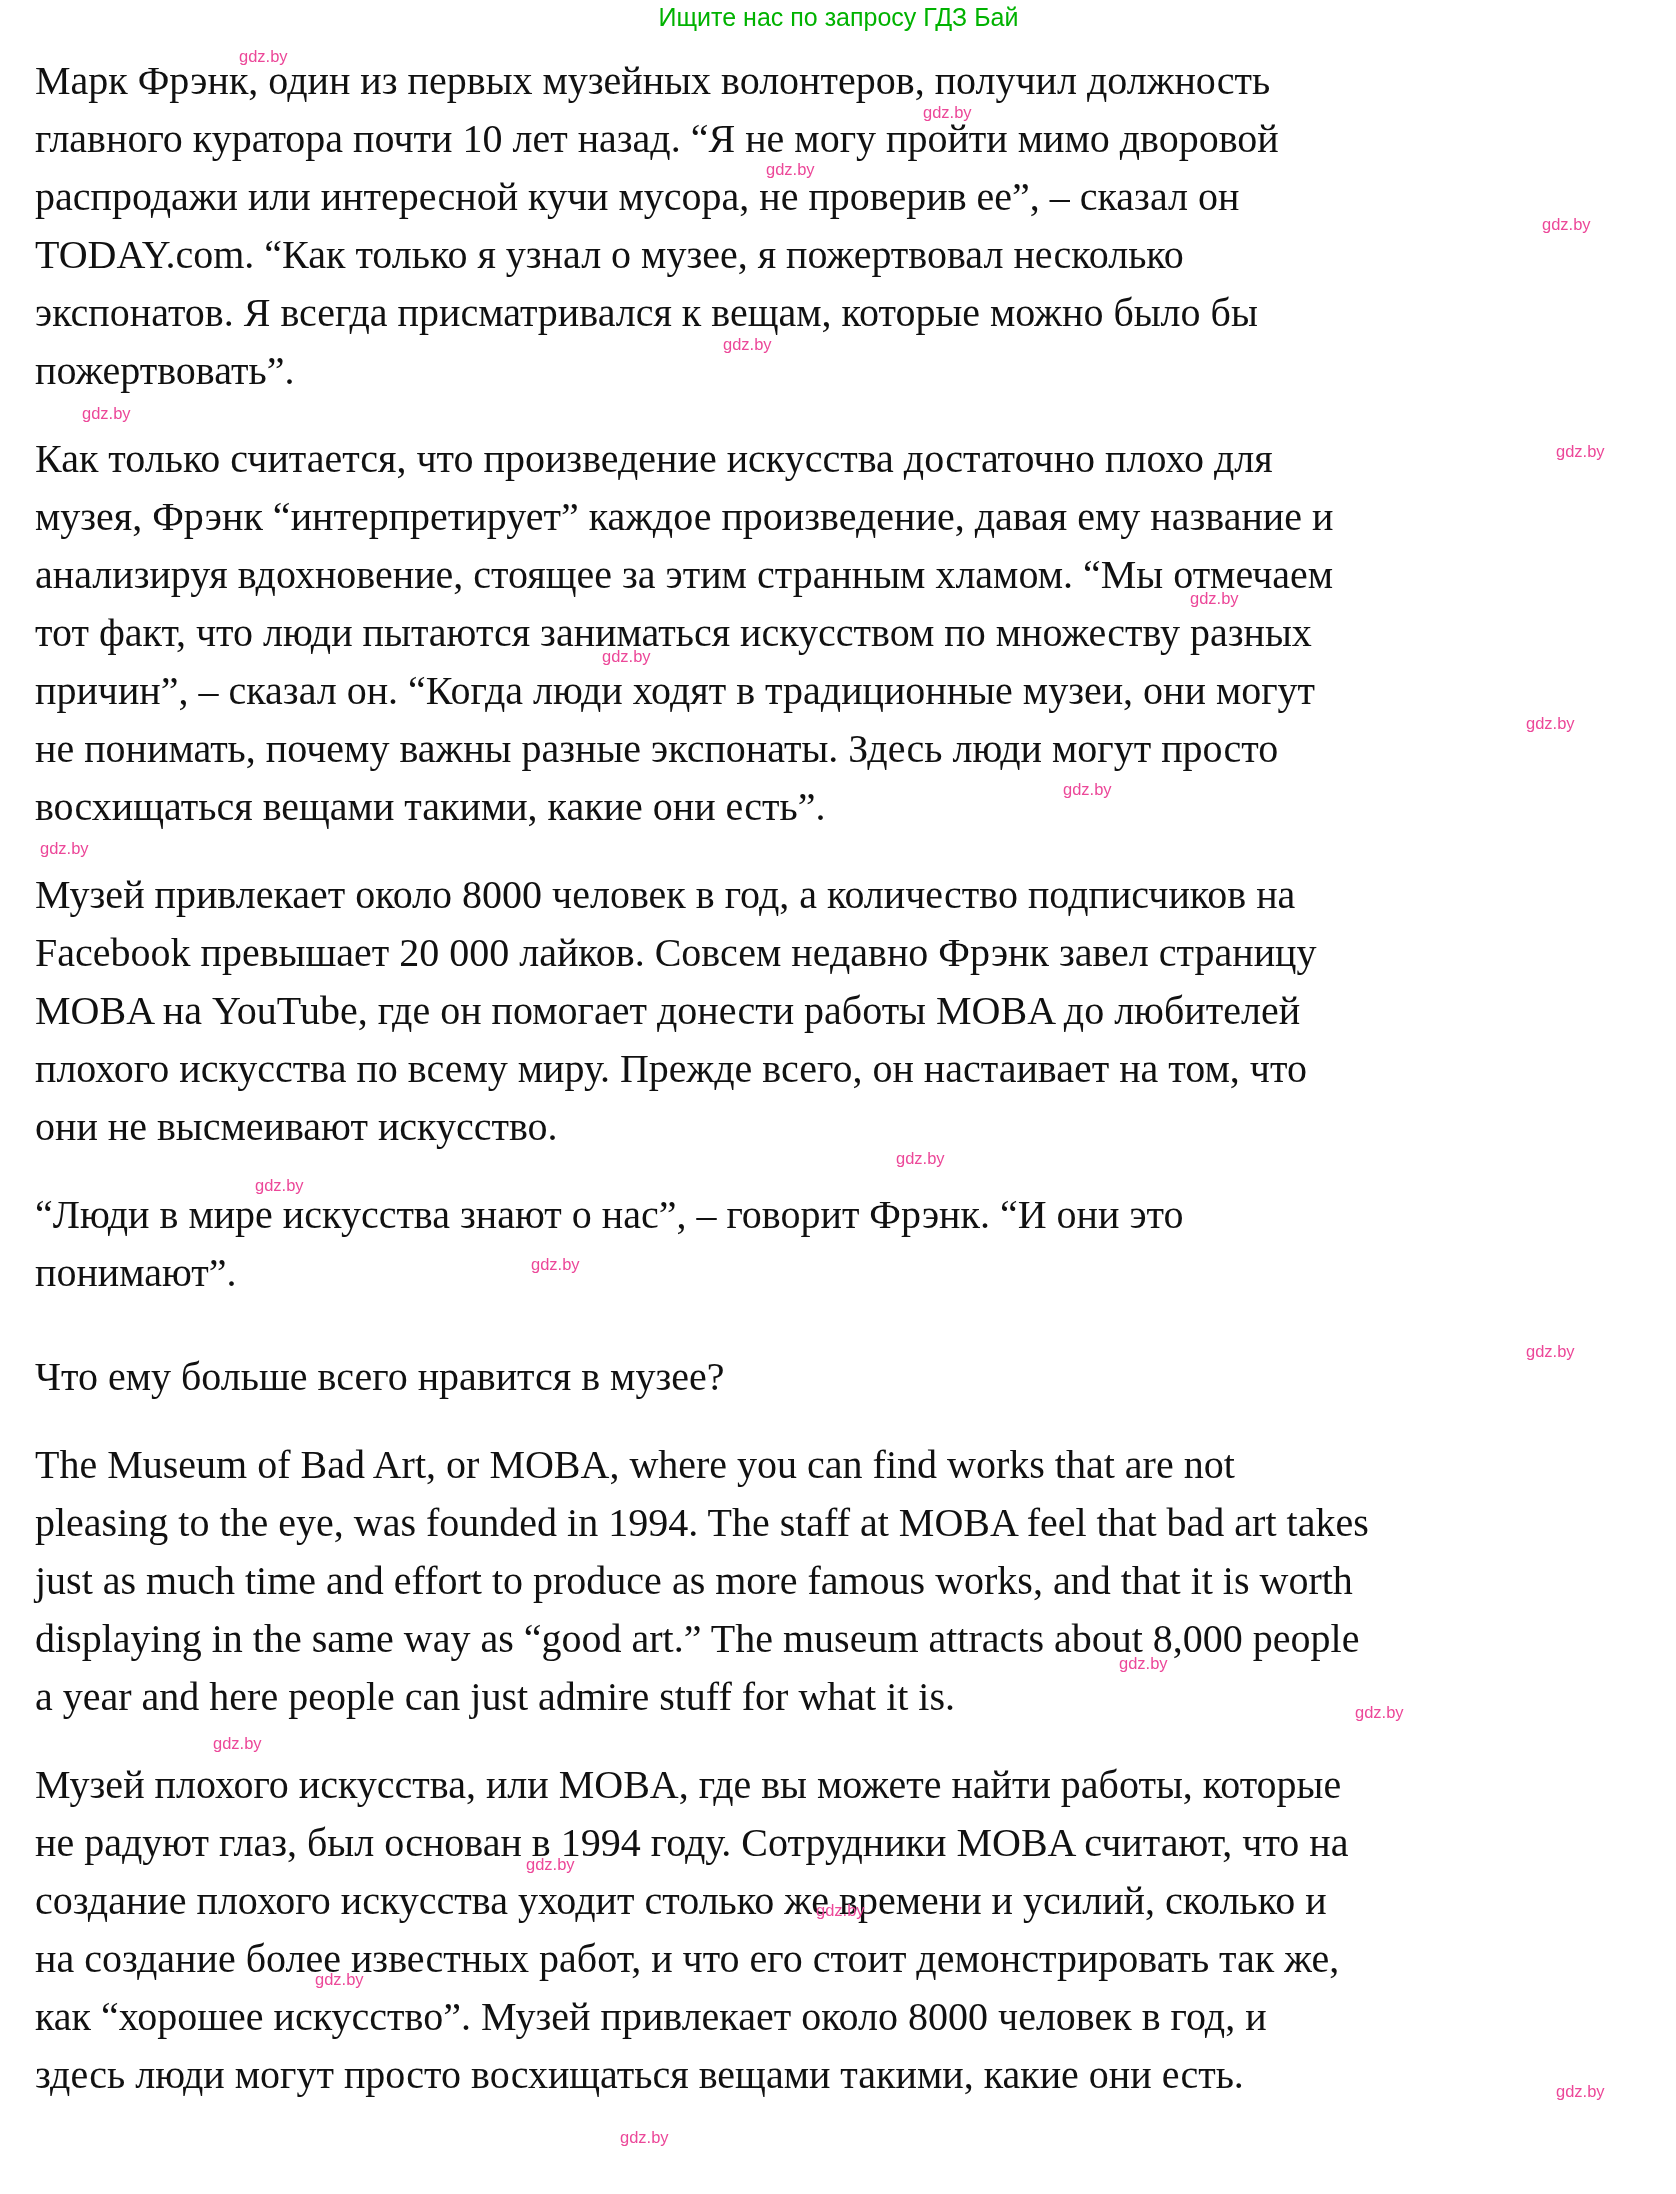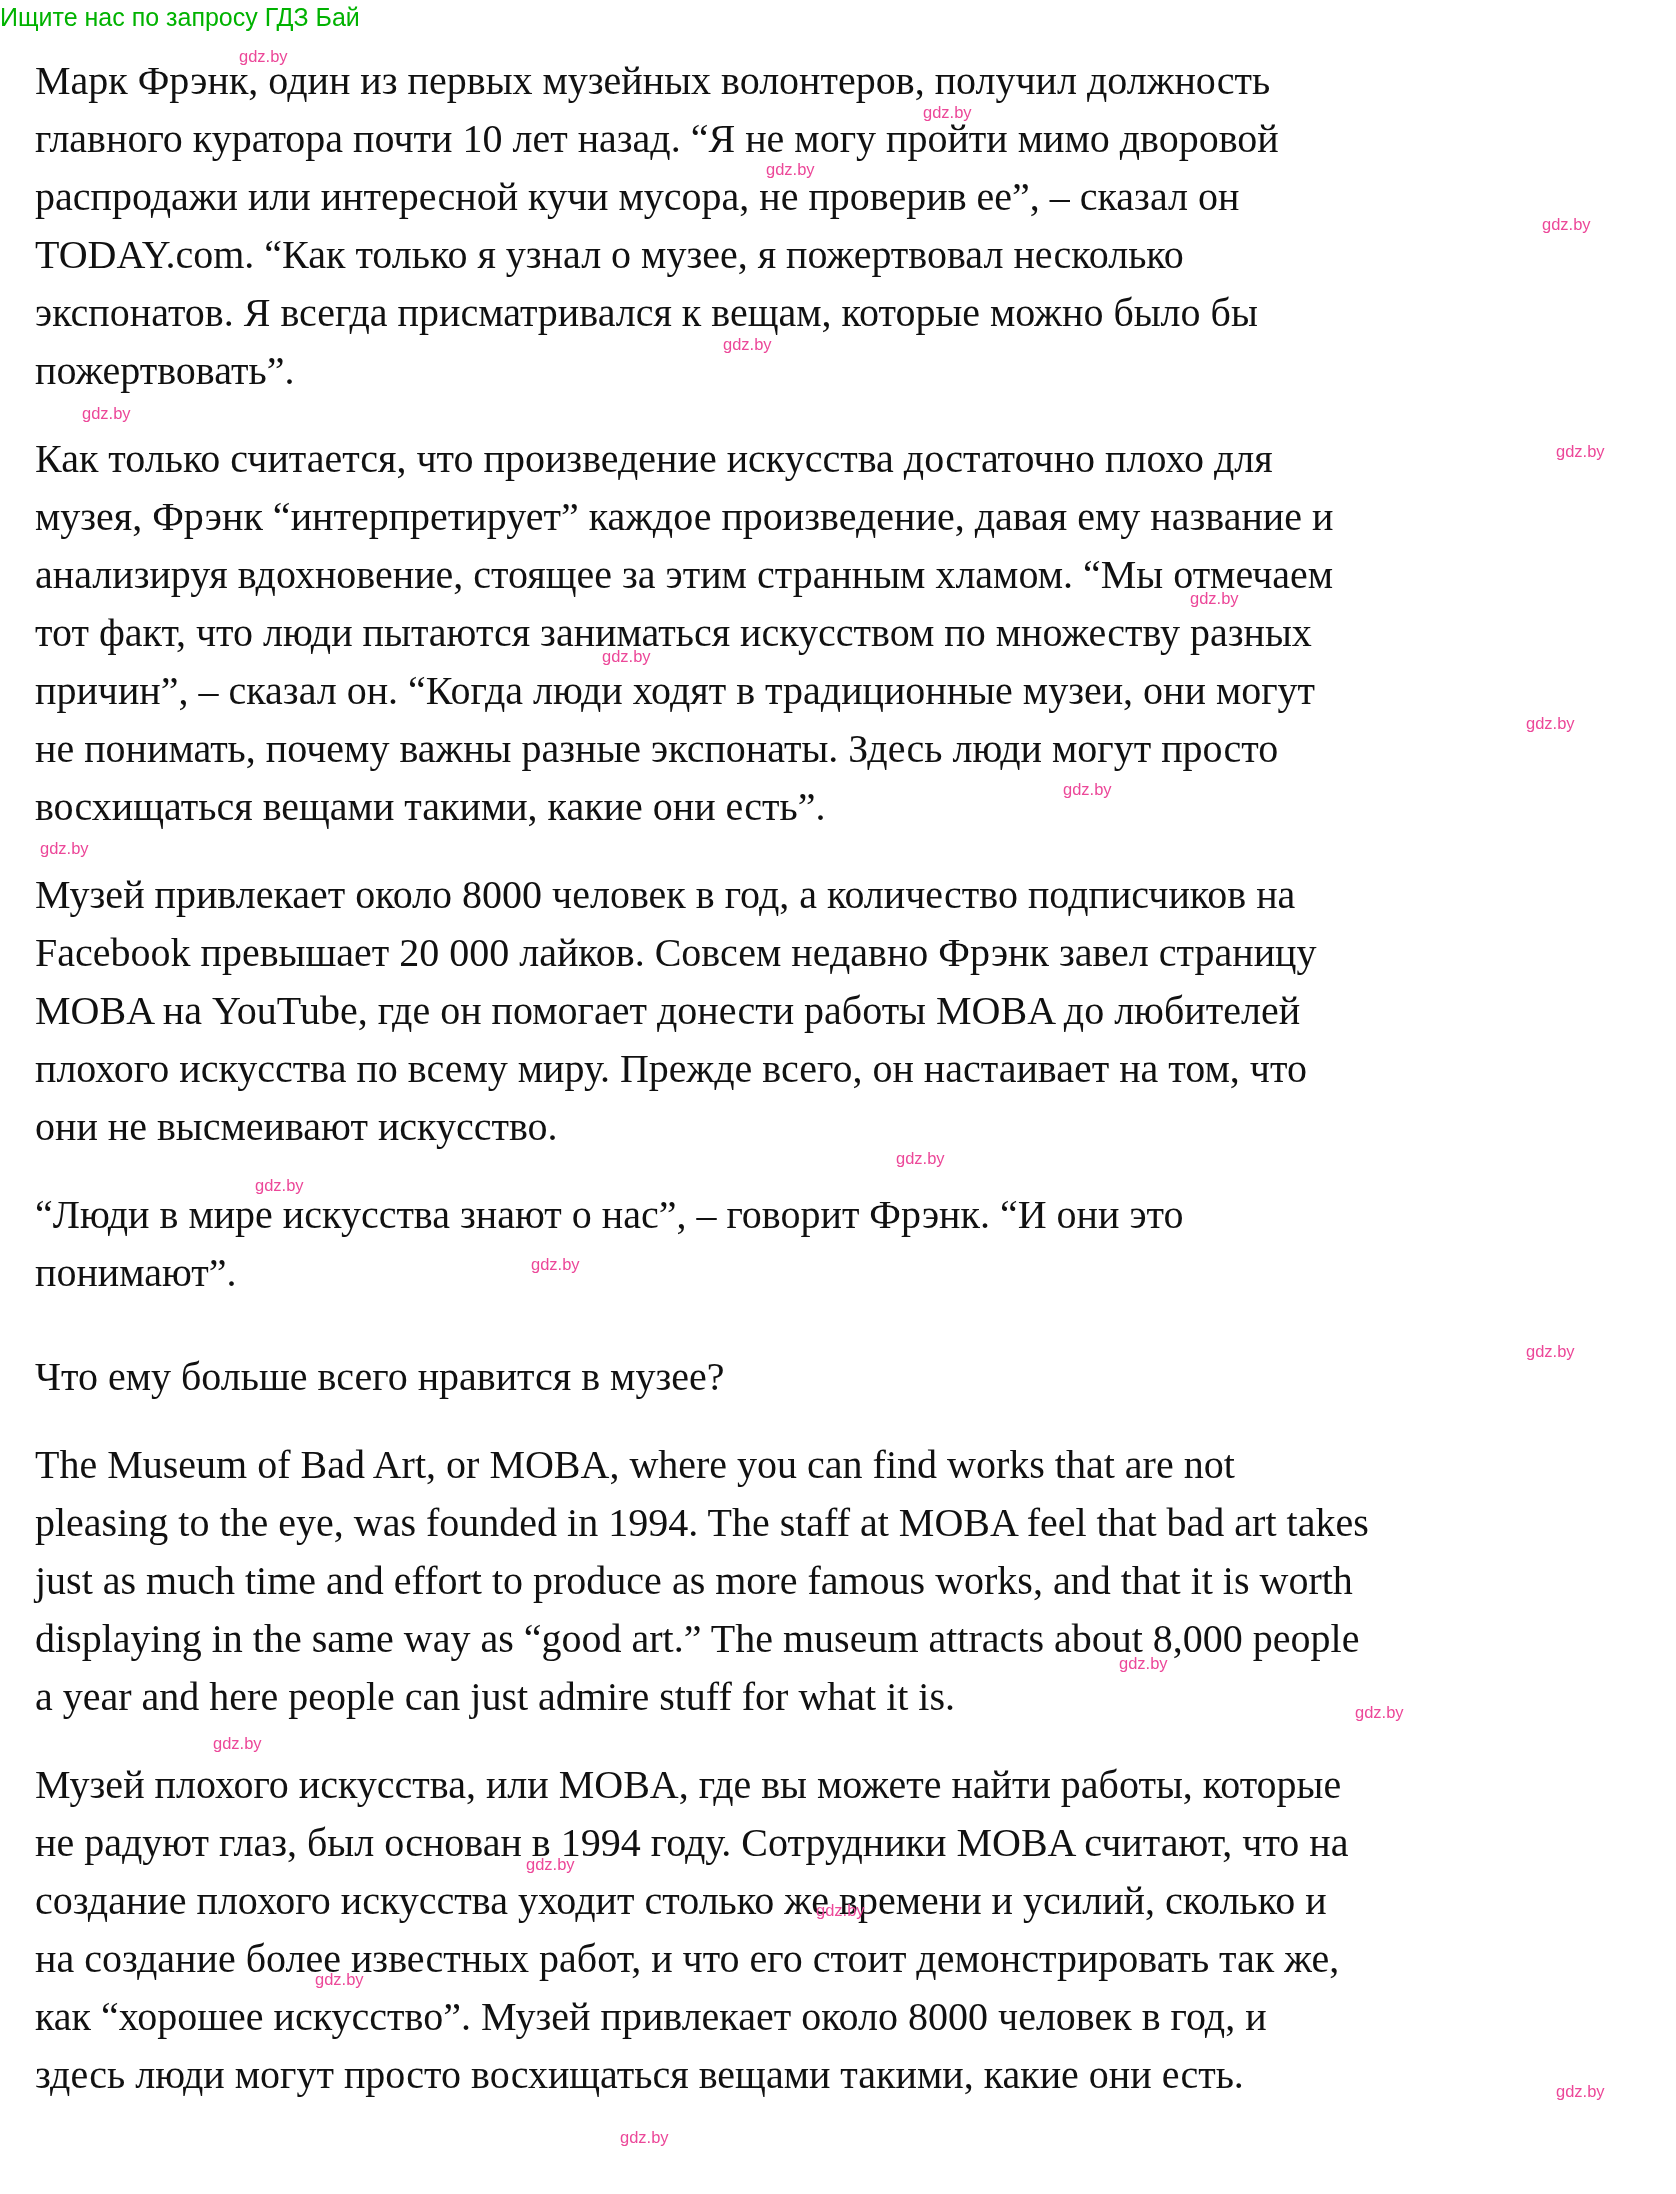--- a/index.html
+++ b/index.html
@@ -10,21 +10,21 @@
     background: #ffffff;
     overflow: hidden;
     font-family: "Liberation Serif", serif;
     color: #111111;
   }
   .promo {
     position: absolute;
     top: 3.3px;
     left: 0;
     width: 100%;
-    text-align: left;
+    text-align: center;
     font-family: "Liberation Sans", sans-serif;
     font-size: 25px;
     color: #00b200;
   }
   .content {
     position: absolute;
     top: 52px;
     left: 35px;
     width: 1607px;
   }

